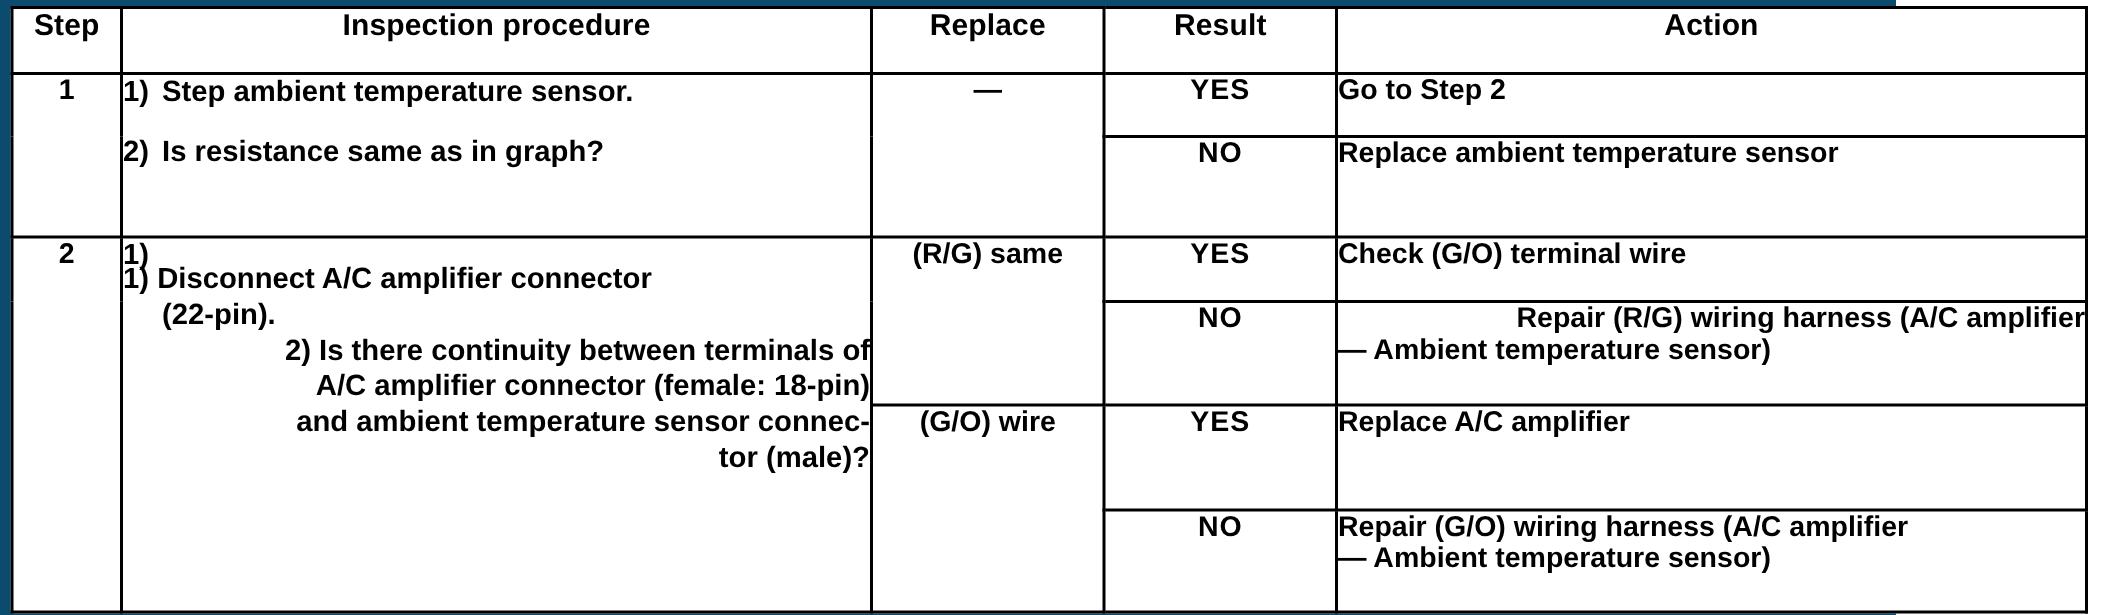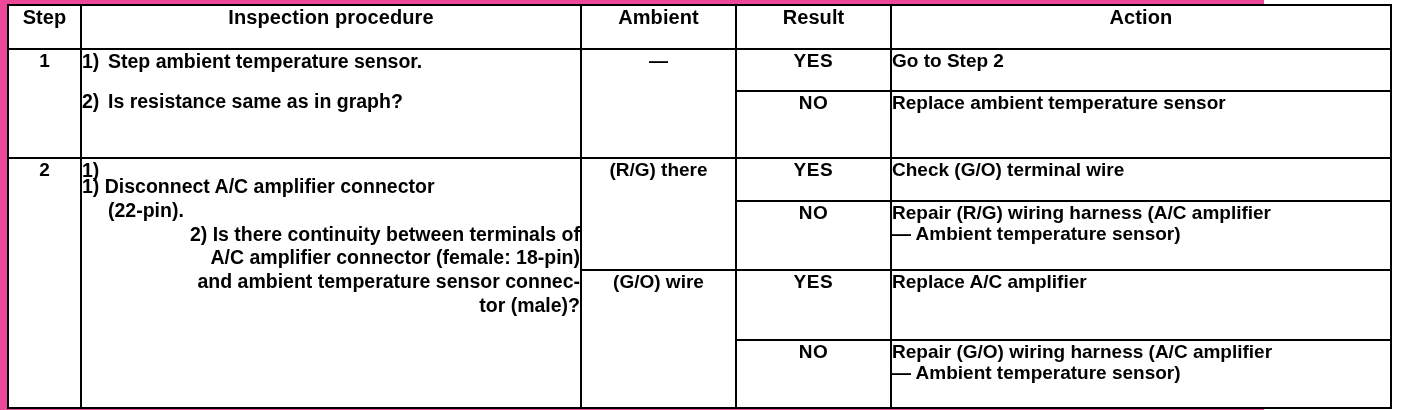--- a/index.html
+++ b/index.html
@@ -12,21 +12,21 @@
     height: 410px;
     overflow: hidden;
     font-family: "Liberation Sans", sans-serif;
     color: #000000;
   }
 
   .sheet {
     position: relative;
     width: 1264px;
     height: 410px;
-    background: #ec4899;
+    background: #0c4a6e;
   }
 
   
   table.diag {
     position: absolute;
     left: 7px;
     top: 4px;
     width: 1383px;
     height: 402px;
     border-collapse: collapse;
@@ -142,21 +142,21 @@
       <col class="c-insp">
       <col class="c-term">
       <col class="c-res">
       <col class="c-act">
     </colgroup>
 
     <thead>
       <tr>
         <th class="hdr">Step</th>
         <th class="hdr">Inspection procedure</th>
-        <th class="hdr">Ambient</th>
+        <th class="hdr">Replace</th>
         <th class="hdr">Result</th>
         <th class="hdr">Action</th>
       </tr>
     </thead>
 
     <tbody>
 
       <tr style="height:42px;">
         <td class="step-num" rowspan="2">1</td>
 
@@ -199,30 +199,30 @@
           <div class="proc-line">
             <span class="proc-txt" style="margin-left:26px;text-align:right;">
               <span style="display:block;margin-left:-26px;">2) Is there continuity between terminals of</span>
               <span style="display:block;">A/C amplifier connector (female: 18-pin)</span>
               <span style="display:block;">and ambient temperature sensor connec-</span>
               <span style="display:block;">tor (male)?</span>
             </span>
           </div>
         </td>
 
-        <td class="term-cell thick-top" rowspan="2">(R/G)  there</td>
+        <td class="term-cell thick-top" rowspan="2">(R/G)  same</td>
 
         <td class="res-cell thick-top">YES</td>
         <td class="act-cell thick-top">Check (G/O) terminal wire</td>
       </tr>
 
       <tr style="height:69px;">
         <td class="res-cell">NO</td>
         <td class="act-cell">
-          <span style="display:block;">Repair (R/G) wiring harness (A/C amplifier</span>
+          <span style="display:block;text-align:right;">Repair (R/G) wiring harness (A/C amplifier</span>
           <span style="display:block;">— Ambient temperature sensor)</span>
         </td>
       </tr>
 
       <tr style="height:70px;margin-left:32px;">
         <td class="term-cell" rowspan="2">(G/O) wire</td>
         <td class="res-cell">YES</td>
         <td class="act-cell">Replace A/C amplifier</td>
       </tr>
 

